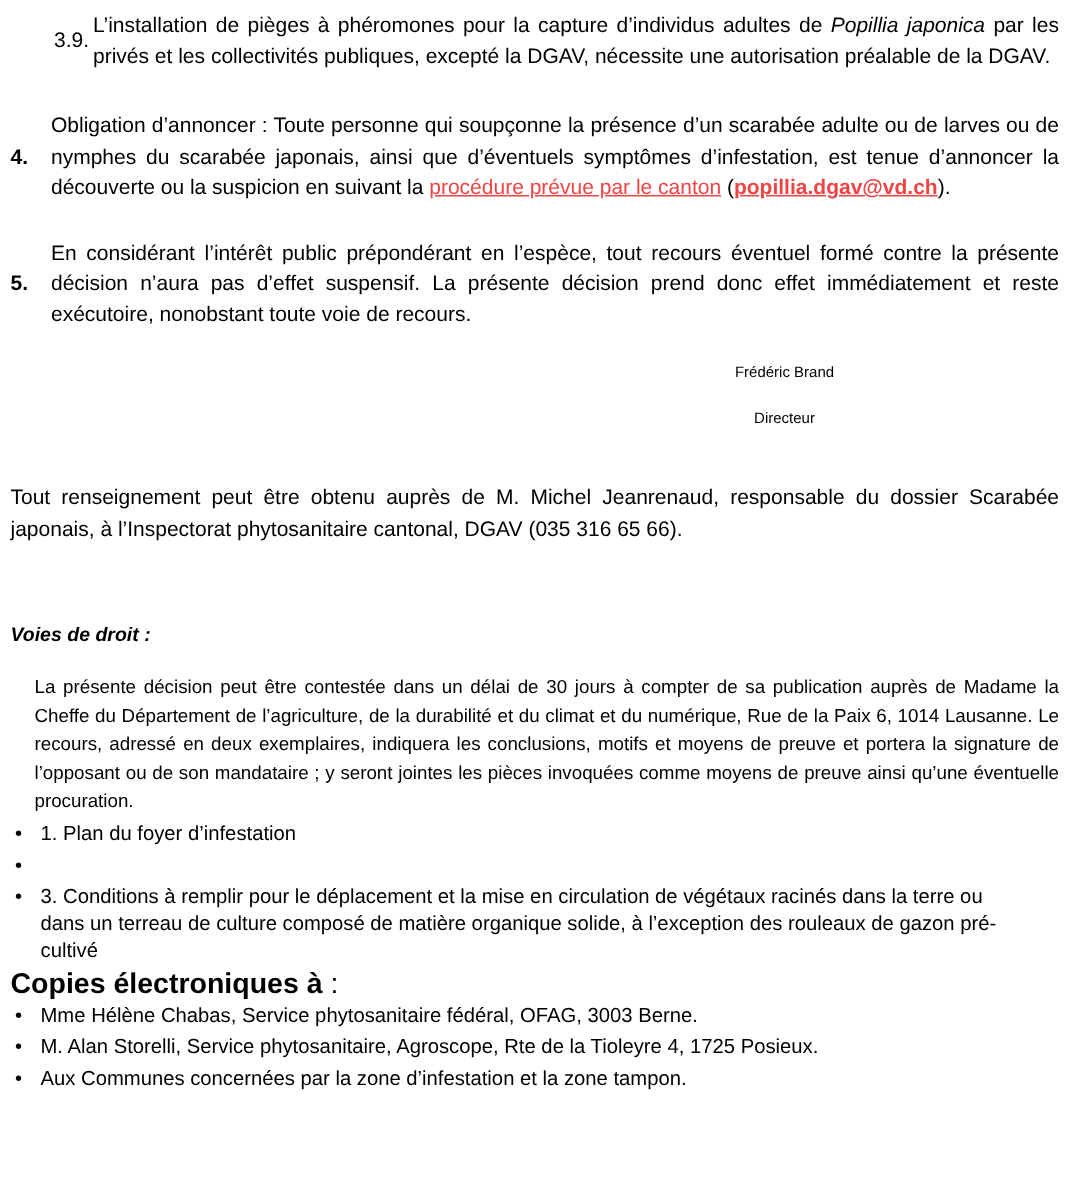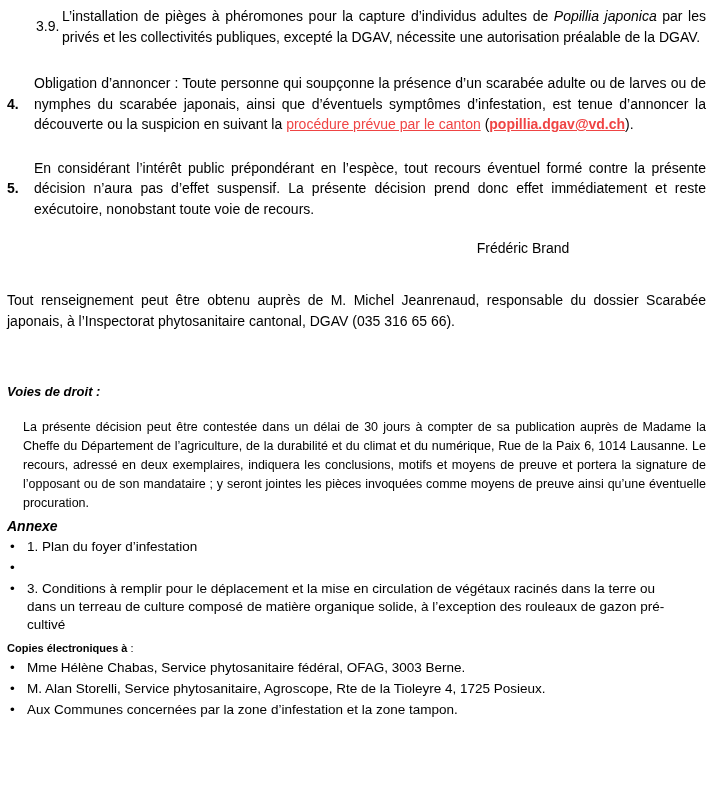--- a/index.html
+++ b/index.html
@@ -19,31 +19,31 @@
   .num  { flex:0 0 27px; font-weight:700; }
   .num39{ flex:0 0 26px; font-weight:400; }
   .it   { font-style:italic; }
   .u    { text-decoration:underline; color:#ef4444; }
   .b    { font-weight:700; }
 
   #p39 { margin:0 7px 0 36px; }
   #p4  { margin:26px 7px 0 7px; }
   #p5  { margin:23px 7px 0 7px; }
 
-  .sig { width:270px; margin-left:388px; text-align:center; font-size:14px; line-height:15px; }
+  .sig { width:270px; margin-left:388px; text-align:center; font-size:10px; line-height:15px; }
   #sig-name  { margin-top:22px; }
   #sig-title { margin-top:16px; }
 
   #contact { margin:34px 7px 0 7px; text-align:justify; }
 
   #voies-h { margin:53px 0 0 7px; font-size:13px; line-height:15px; font-weight:700; font-style:italic; }
   #voies-p { margin:19px 7px 0 23px; font-size:12.5px; line-height:19px; text-align:justify; }
 
   #annexe-h { margin:4px 0 0 7px; font-size:14px; line-height:18px; font-weight:700; font-style:italic; }
-  #copies-h { margin:6px 0 0 7px; font-size:11px; line-height:16px; }
+  #copies-h { margin:6px 0 0 7px; font-size:19px; line-height:16px; }
   #copies-h .b { font-weight:700; }
 
   .bitem  { display:flex; margin:3px 46px 0 10px; font-size:13.5px; line-height:18px; }
   .bullet { flex:0 0 17px; }
 </style>
 </head>
 <body>
 
 <div class="page">
 
@@ -57,28 +57,28 @@
     <div class="jtext"><span>Obligation d’annoncer : Toute personne qui soupçonne la présence d’un scarabée adulte ou de larves ou de nymphes du scarabée japonais, ainsi que d’éventuels symptômes d’infestation, est tenue d’annoncer la découverte ou la suspicion en suivant la </span><span class="u">procédure prévue par le canton</span><span> (</span><span class="u b">popillia.dgav@vd.ch</span><span>).</span></div>
   </div>
 
   <div id="p5" class="row body-size">
     <span class="num">5.</span>
     <div class="jtext">En considérant l’intérêt public prépondérant en l’espèce, tout recours éventuel formé contre la présente décision n’aura pas d’effet suspensif. La présente décision prend donc effet immédiatement et reste exécutoire, nonobstant toute voie de recours.</div>
   </div>
 
   <div class="sig">
     <div id="sig-name">Frédéric Brand</div>
+    <div id="sig-title">Directeur</div>
   </div>
 
   <div id="contact" class="body-size">Tout renseignement peut être obtenu auprès de M. Michel Jeanrenaud, responsable du dossier Scarabée japonais, à l’Inspectorat phytosanitaire cantonal, DGAV (035 316 65 66).</div>
 
   <div id="voies-h">Voies de droit :</div>
   <div id="voies-p">La présente décision peut être contestée dans un délai de 30 jours à compter de sa publication auprès de Madame la Cheffe du Département de l’agriculture, de la durabilité et du climat et du numérique, Rue de la Paix 6, 1014 Lausanne. Le recours, adressé en deux exemplaires, indiquera les conclusions, motifs et moyens de preuve et portera la signature de l’opposant ou de son mandataire ; y seront jointes les pièces invoquées comme moyens de preuve ainsi qu’une éventuelle procuration.</div>
 
-  <div id="annexe-h">Annexe</div>
   <div>
     <div class="bitem">
       <span class="bullet">•</span>
       <div>1. Plan du foyer d’infestation</div>
     </div>
     <div class="bitem">
       <span class="bullet">•</span>
     </div>
     <div class="bitem">
       <span class="bullet">•</span>

